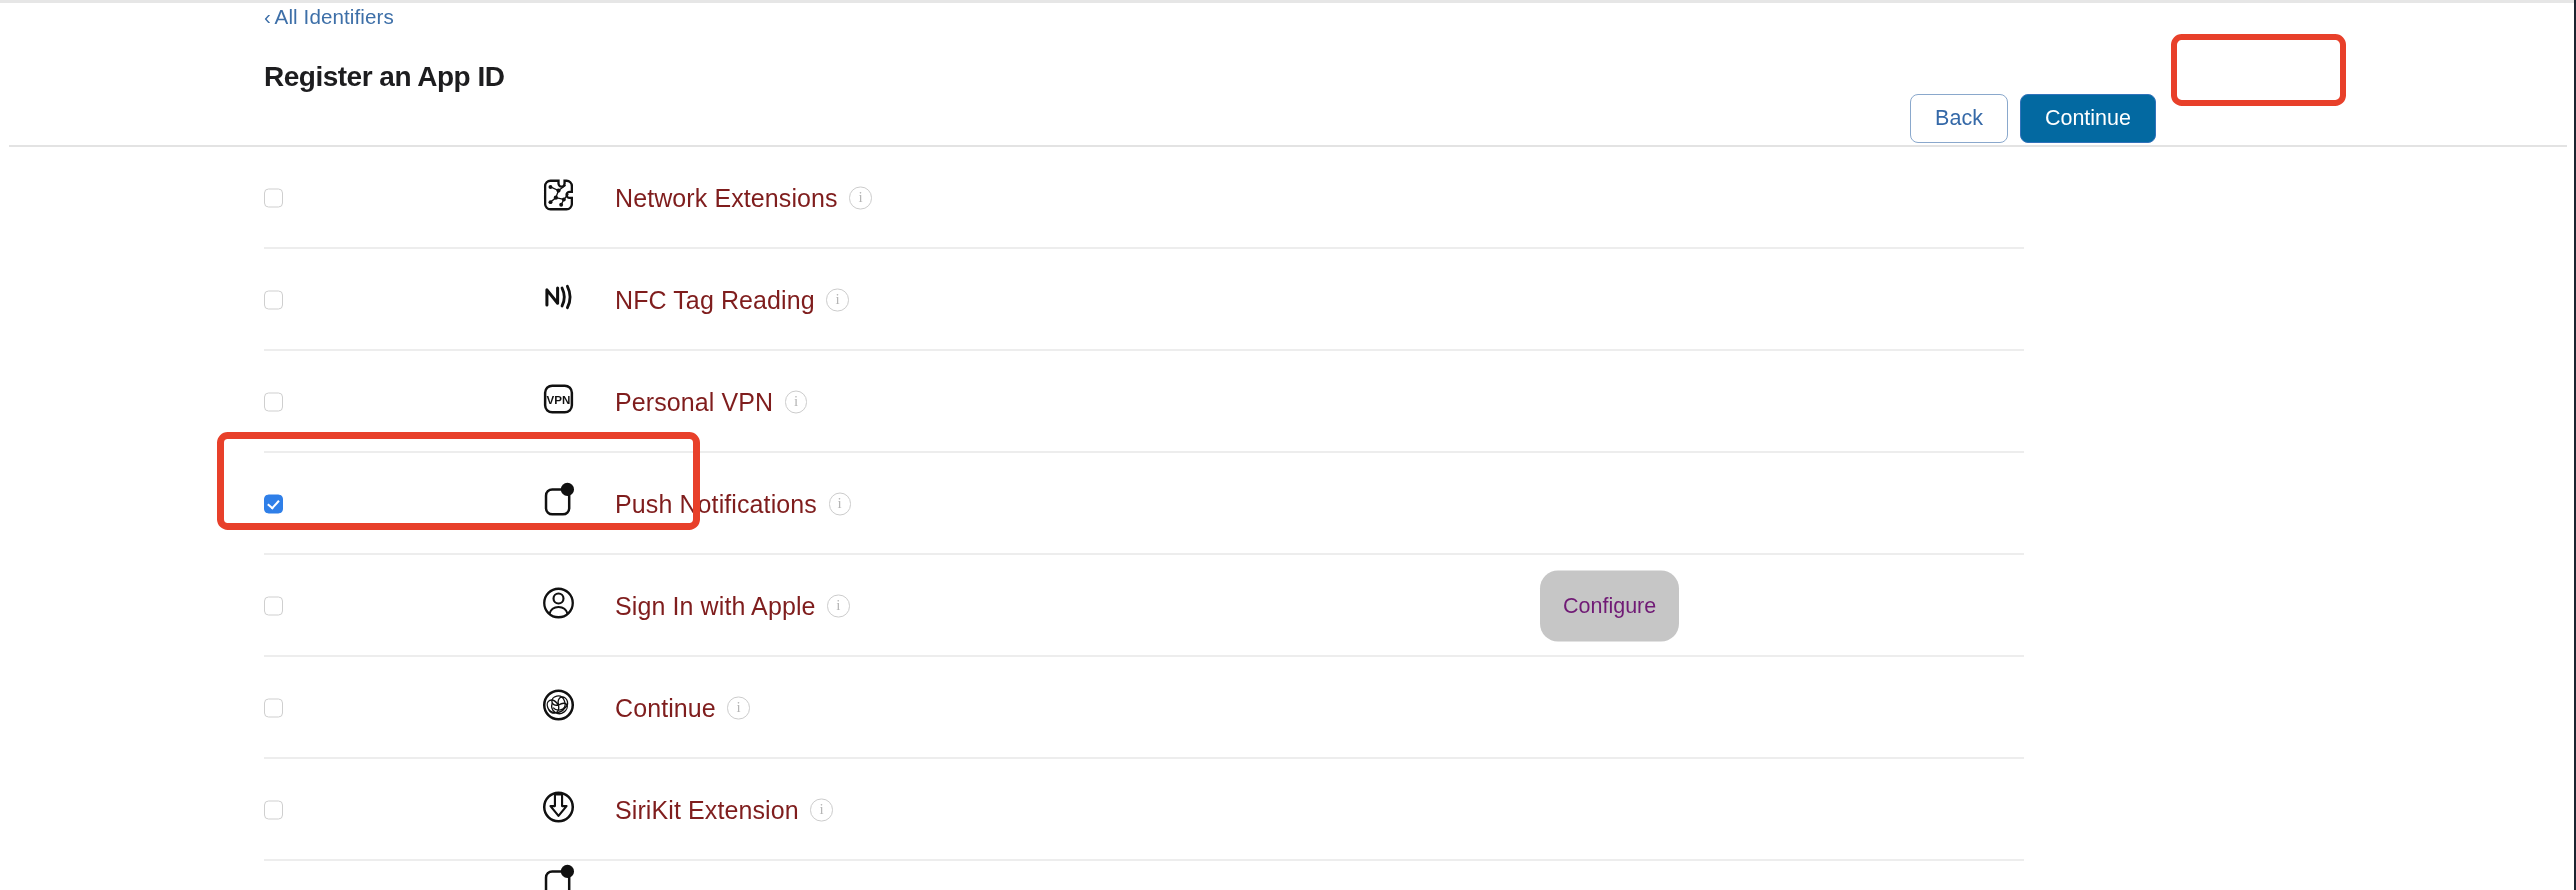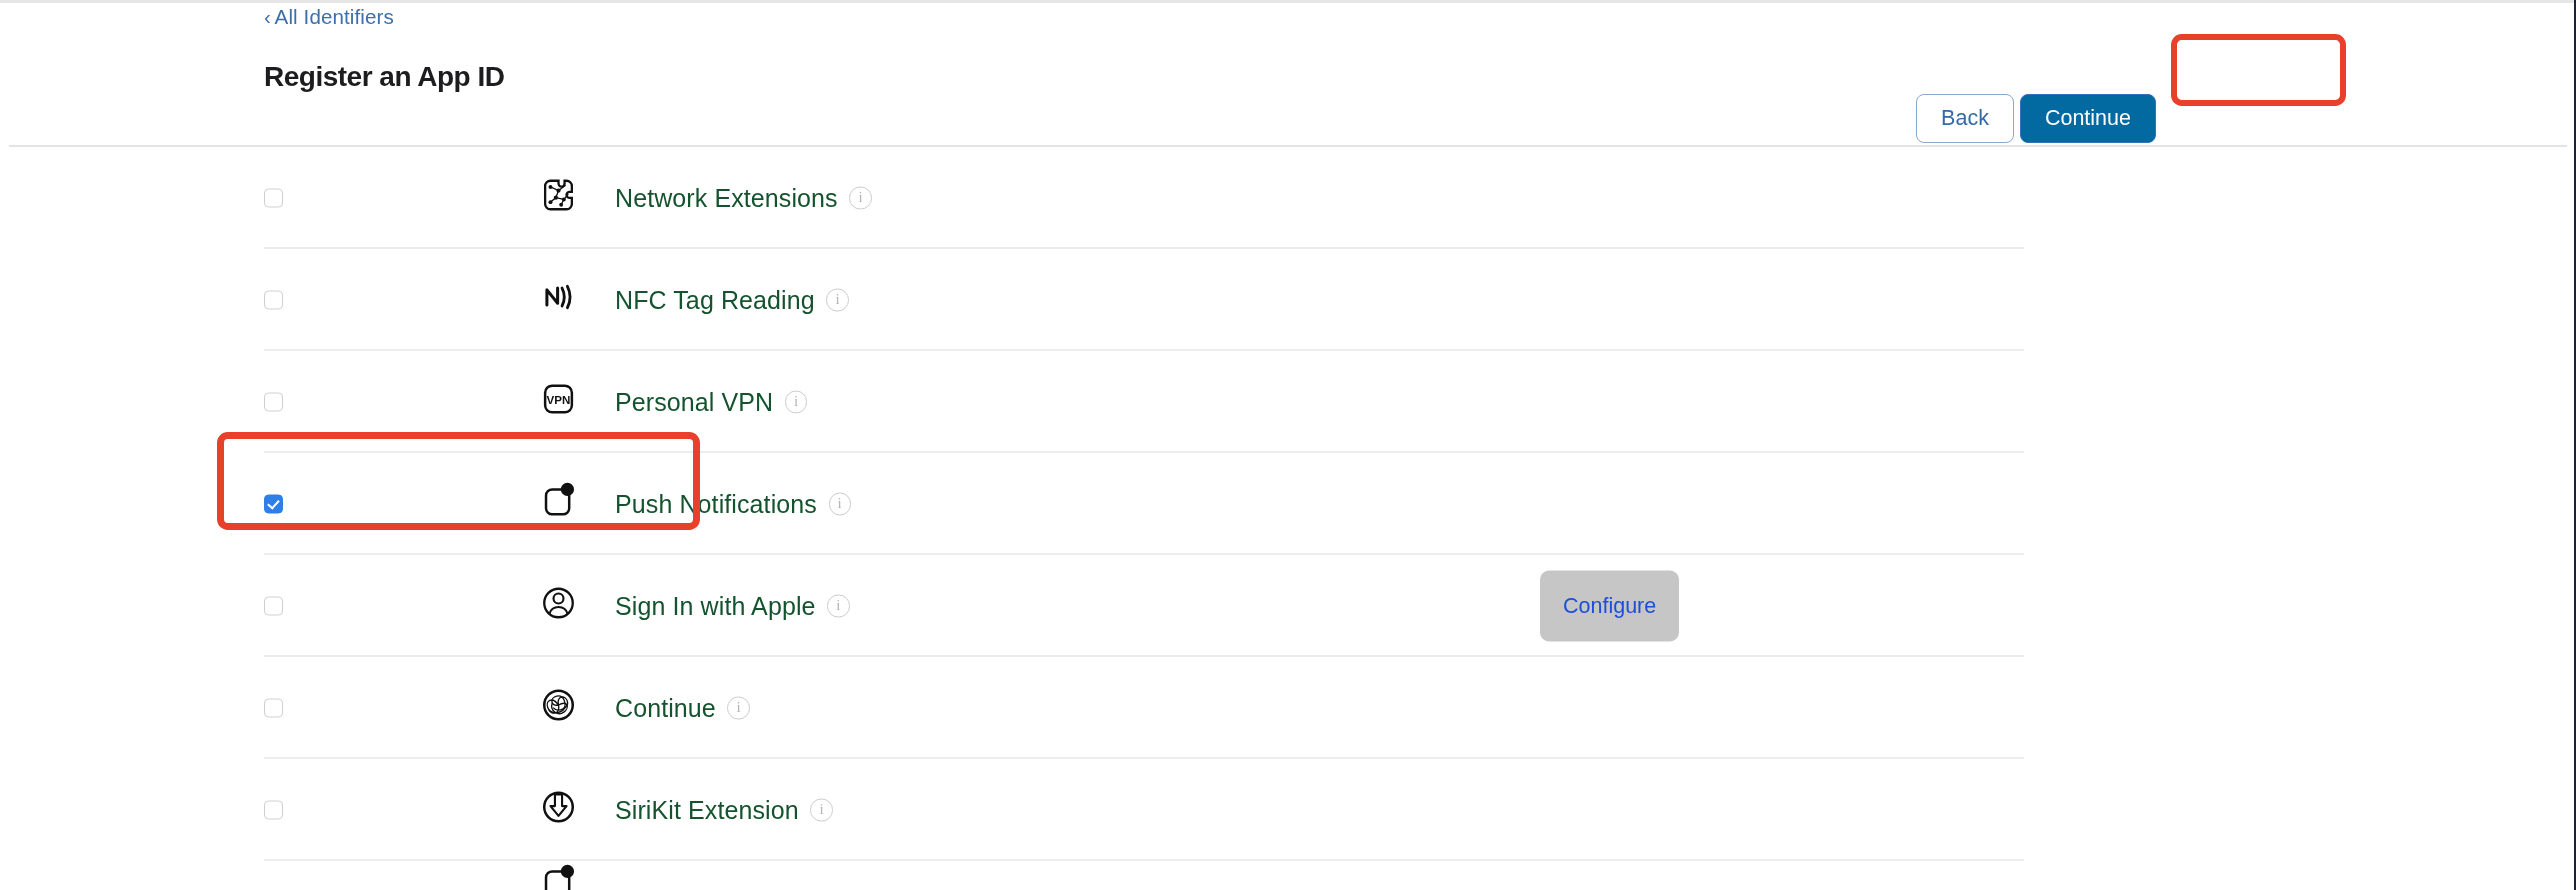--- a/index.html
+++ b/index.html
@@ -41,21 +41,21 @@
     position: absolute; left: 264px; top: 21.5px;
     font-size: 28px; font-weight: bold; color: #1d1d1f;
     letter-spacing: -0.5px; white-space: nowrap;
   }
   .header-divider {
     position: absolute; left: 9px; top: 106px;
     width: 2558px; height: 1.8px; background: #e3e3e3;
   }
   .header-actions {
     position: absolute; right: 420px; top: 55px;
-    display: flex; align-items: center; gap: 6px; justify-content: flex-end;
+    display: flex; align-items: center; gap: 12px; justify-content: flex-end;
   }
   .btn {
     font-family: "Liberation Sans", sans-serif;
     font-size: 21.5px; line-height: 1;
     border-radius: 8px;
     padding: 12.5px 24px;
     white-space: nowrap;
     cursor: pointer;
     display: inline-flex; align-items: center; justify-content: center;
   }
@@ -113,33 +113,33 @@
     position: absolute; left: 535px; top: 50%; transform: translateY(-50%);
     width: 47px; height: 47px;
     display: flex; align-items: flex-start; justify-content: center;
   }
   .icon-cell svg { display: block; }
 
   .label-cell {
     position: absolute; left: 615px; top: 50%; transform: translateY(-50%);
     display: flex; align-items: center; gap: 11.6px;
   }
-  .label-text { font-size: 25px; color: #14532d; white-space: nowrap; letter-spacing: 0.1px; }
+  .label-text { font-size: 25px; color: #7f1d1d; white-space: nowrap; letter-spacing: 0.1px; }
   .info-icon {
     width: 22.4px; height: 22.4px; border-radius: 50%;
     border: 1.8px solid #cccccc; color: #b5b5b5;
     font-size: 15px; line-height: 19px; text-align: center;
     font-family: "Liberation Serif", serif;
     cursor: pointer; flex: 0 0 auto;
   }
 
   .configure-cell { position: absolute; left: 1540px; top: 50%; transform: translateY(-50%); }
   .btn-configure {
-    font-size: 21.5px; color: #1d4ed8; background: #c6c6c6;
-    border: none; border-radius: 9px;
+    font-size: 21.5px; color: #701a75; background: #c6c6c6;
+    border: none; border-radius: 18px;
     padding: 23px 23px; cursor: default;
   }
 </style>
 </head>
 <body>
 
 <div class="page">
   <div class="top-hairline"></div>
 
   <div class="breadcrumb">

